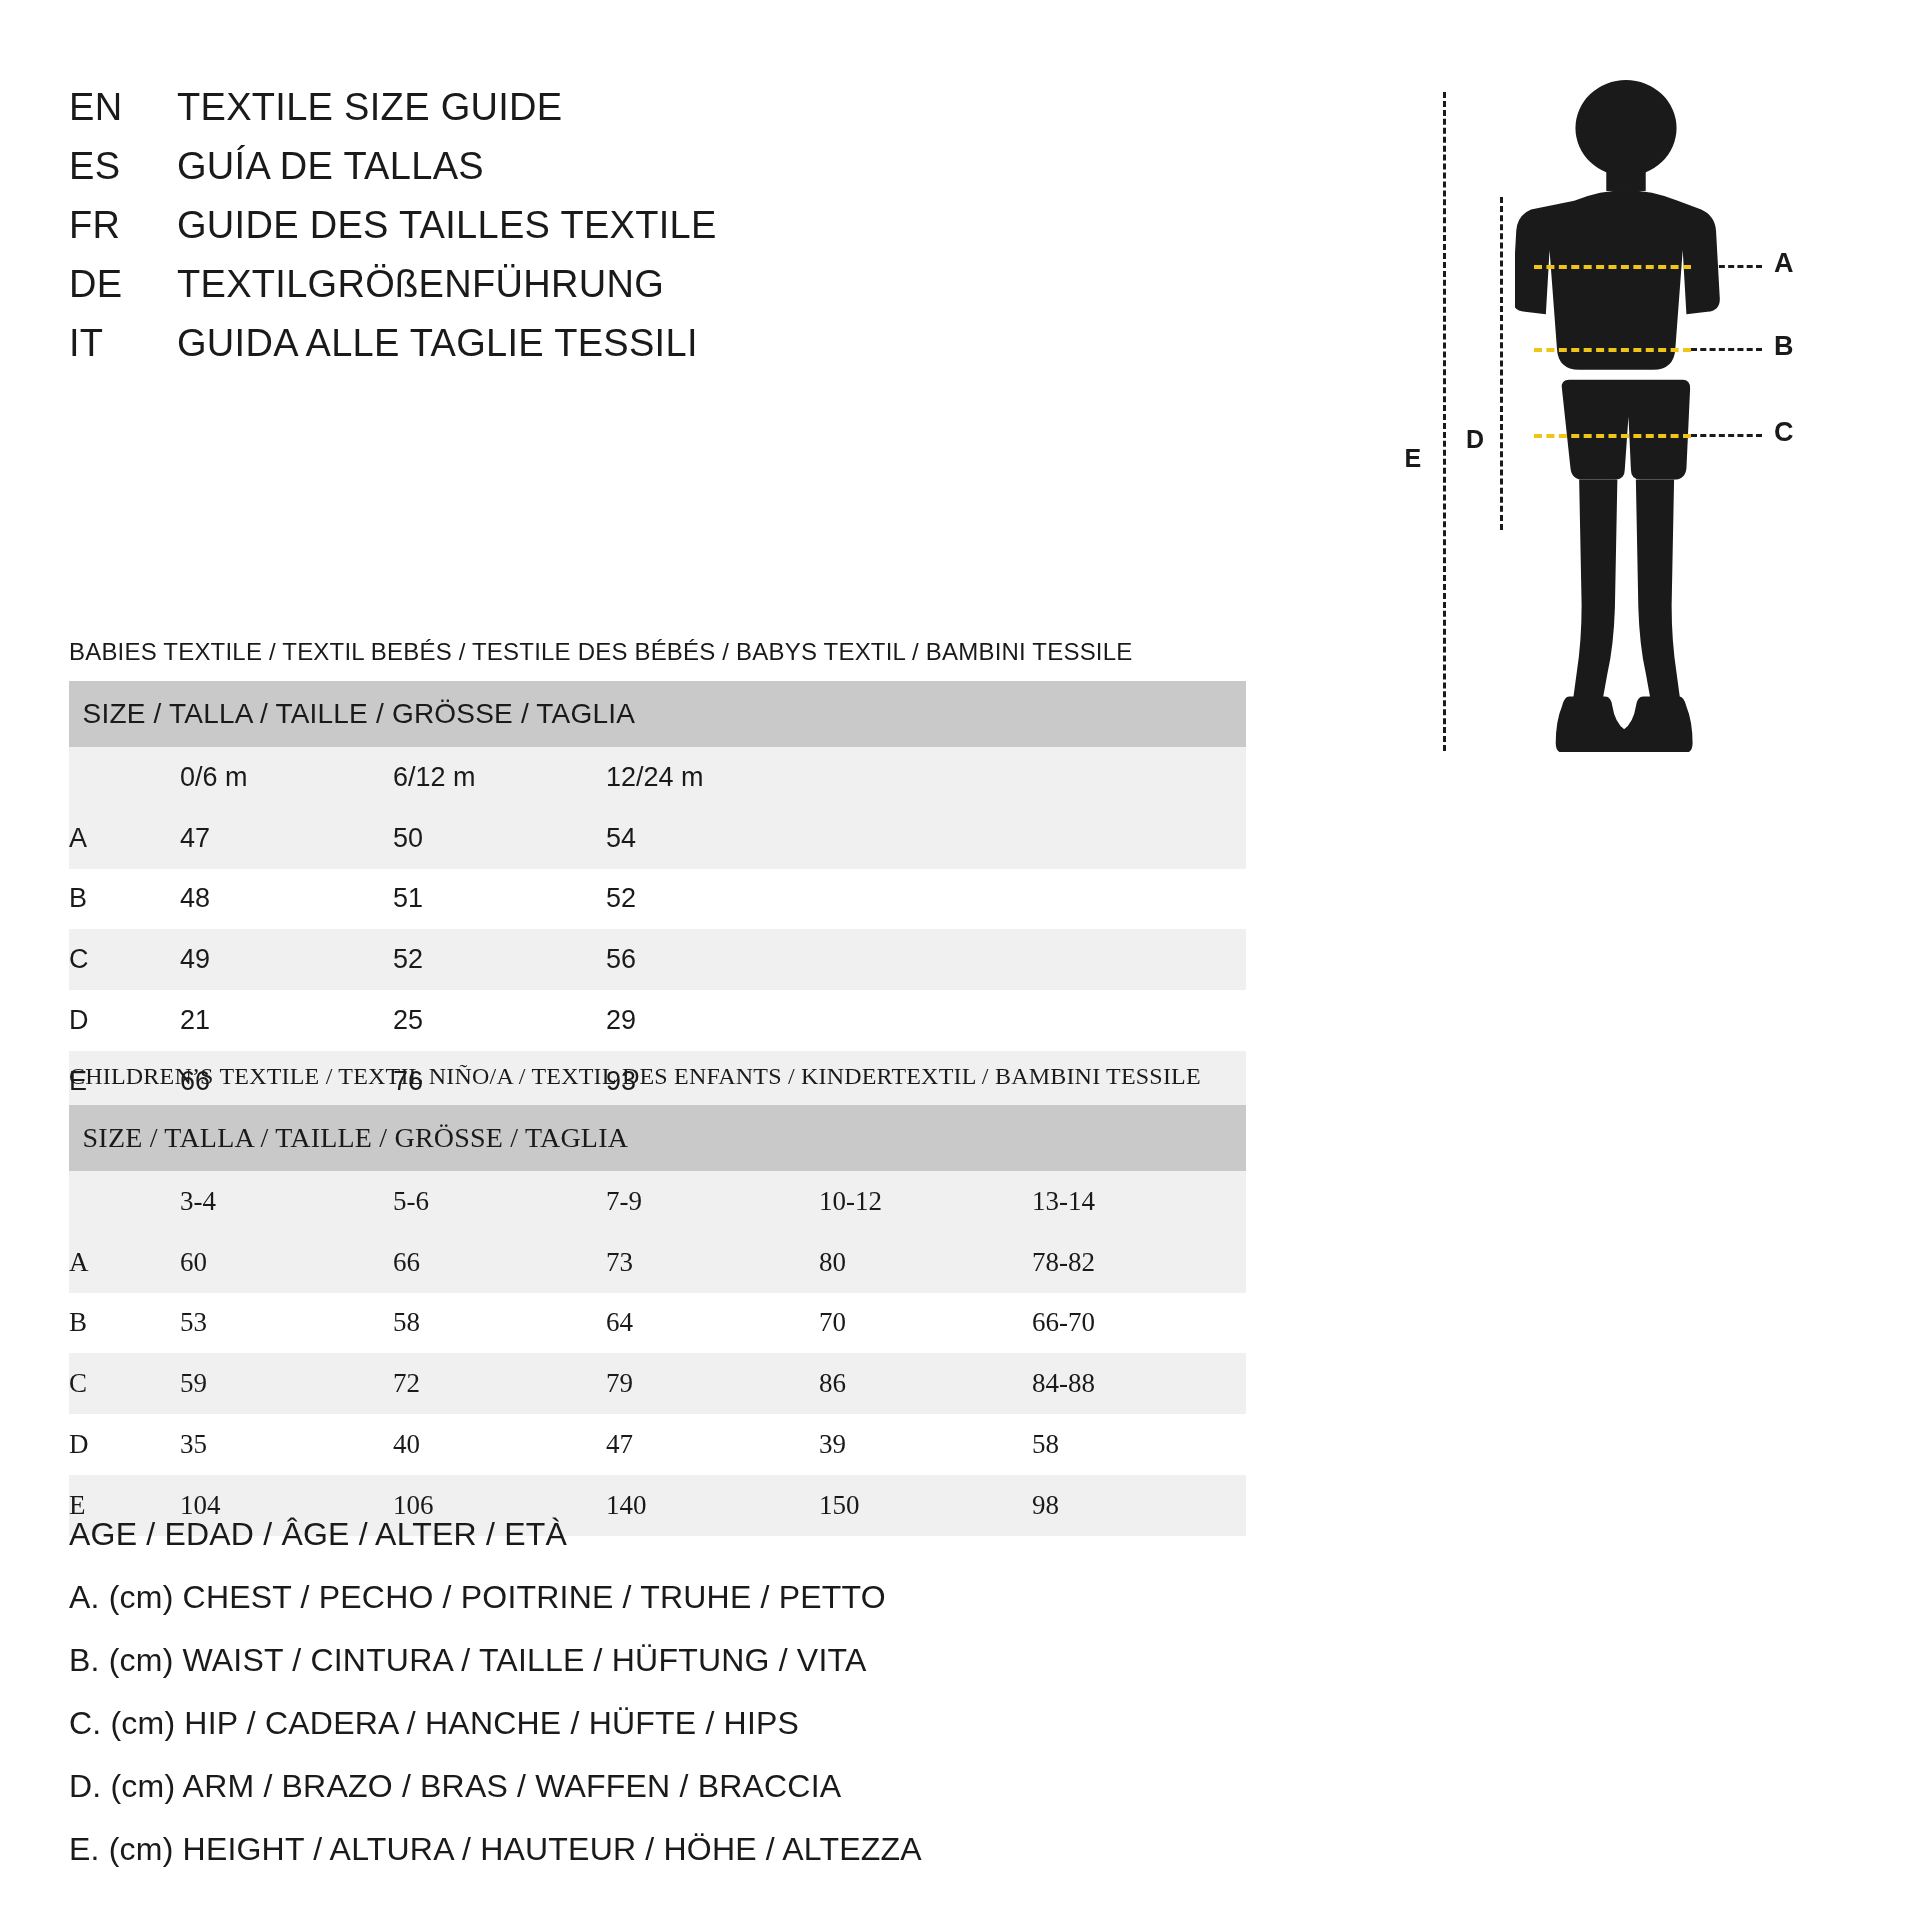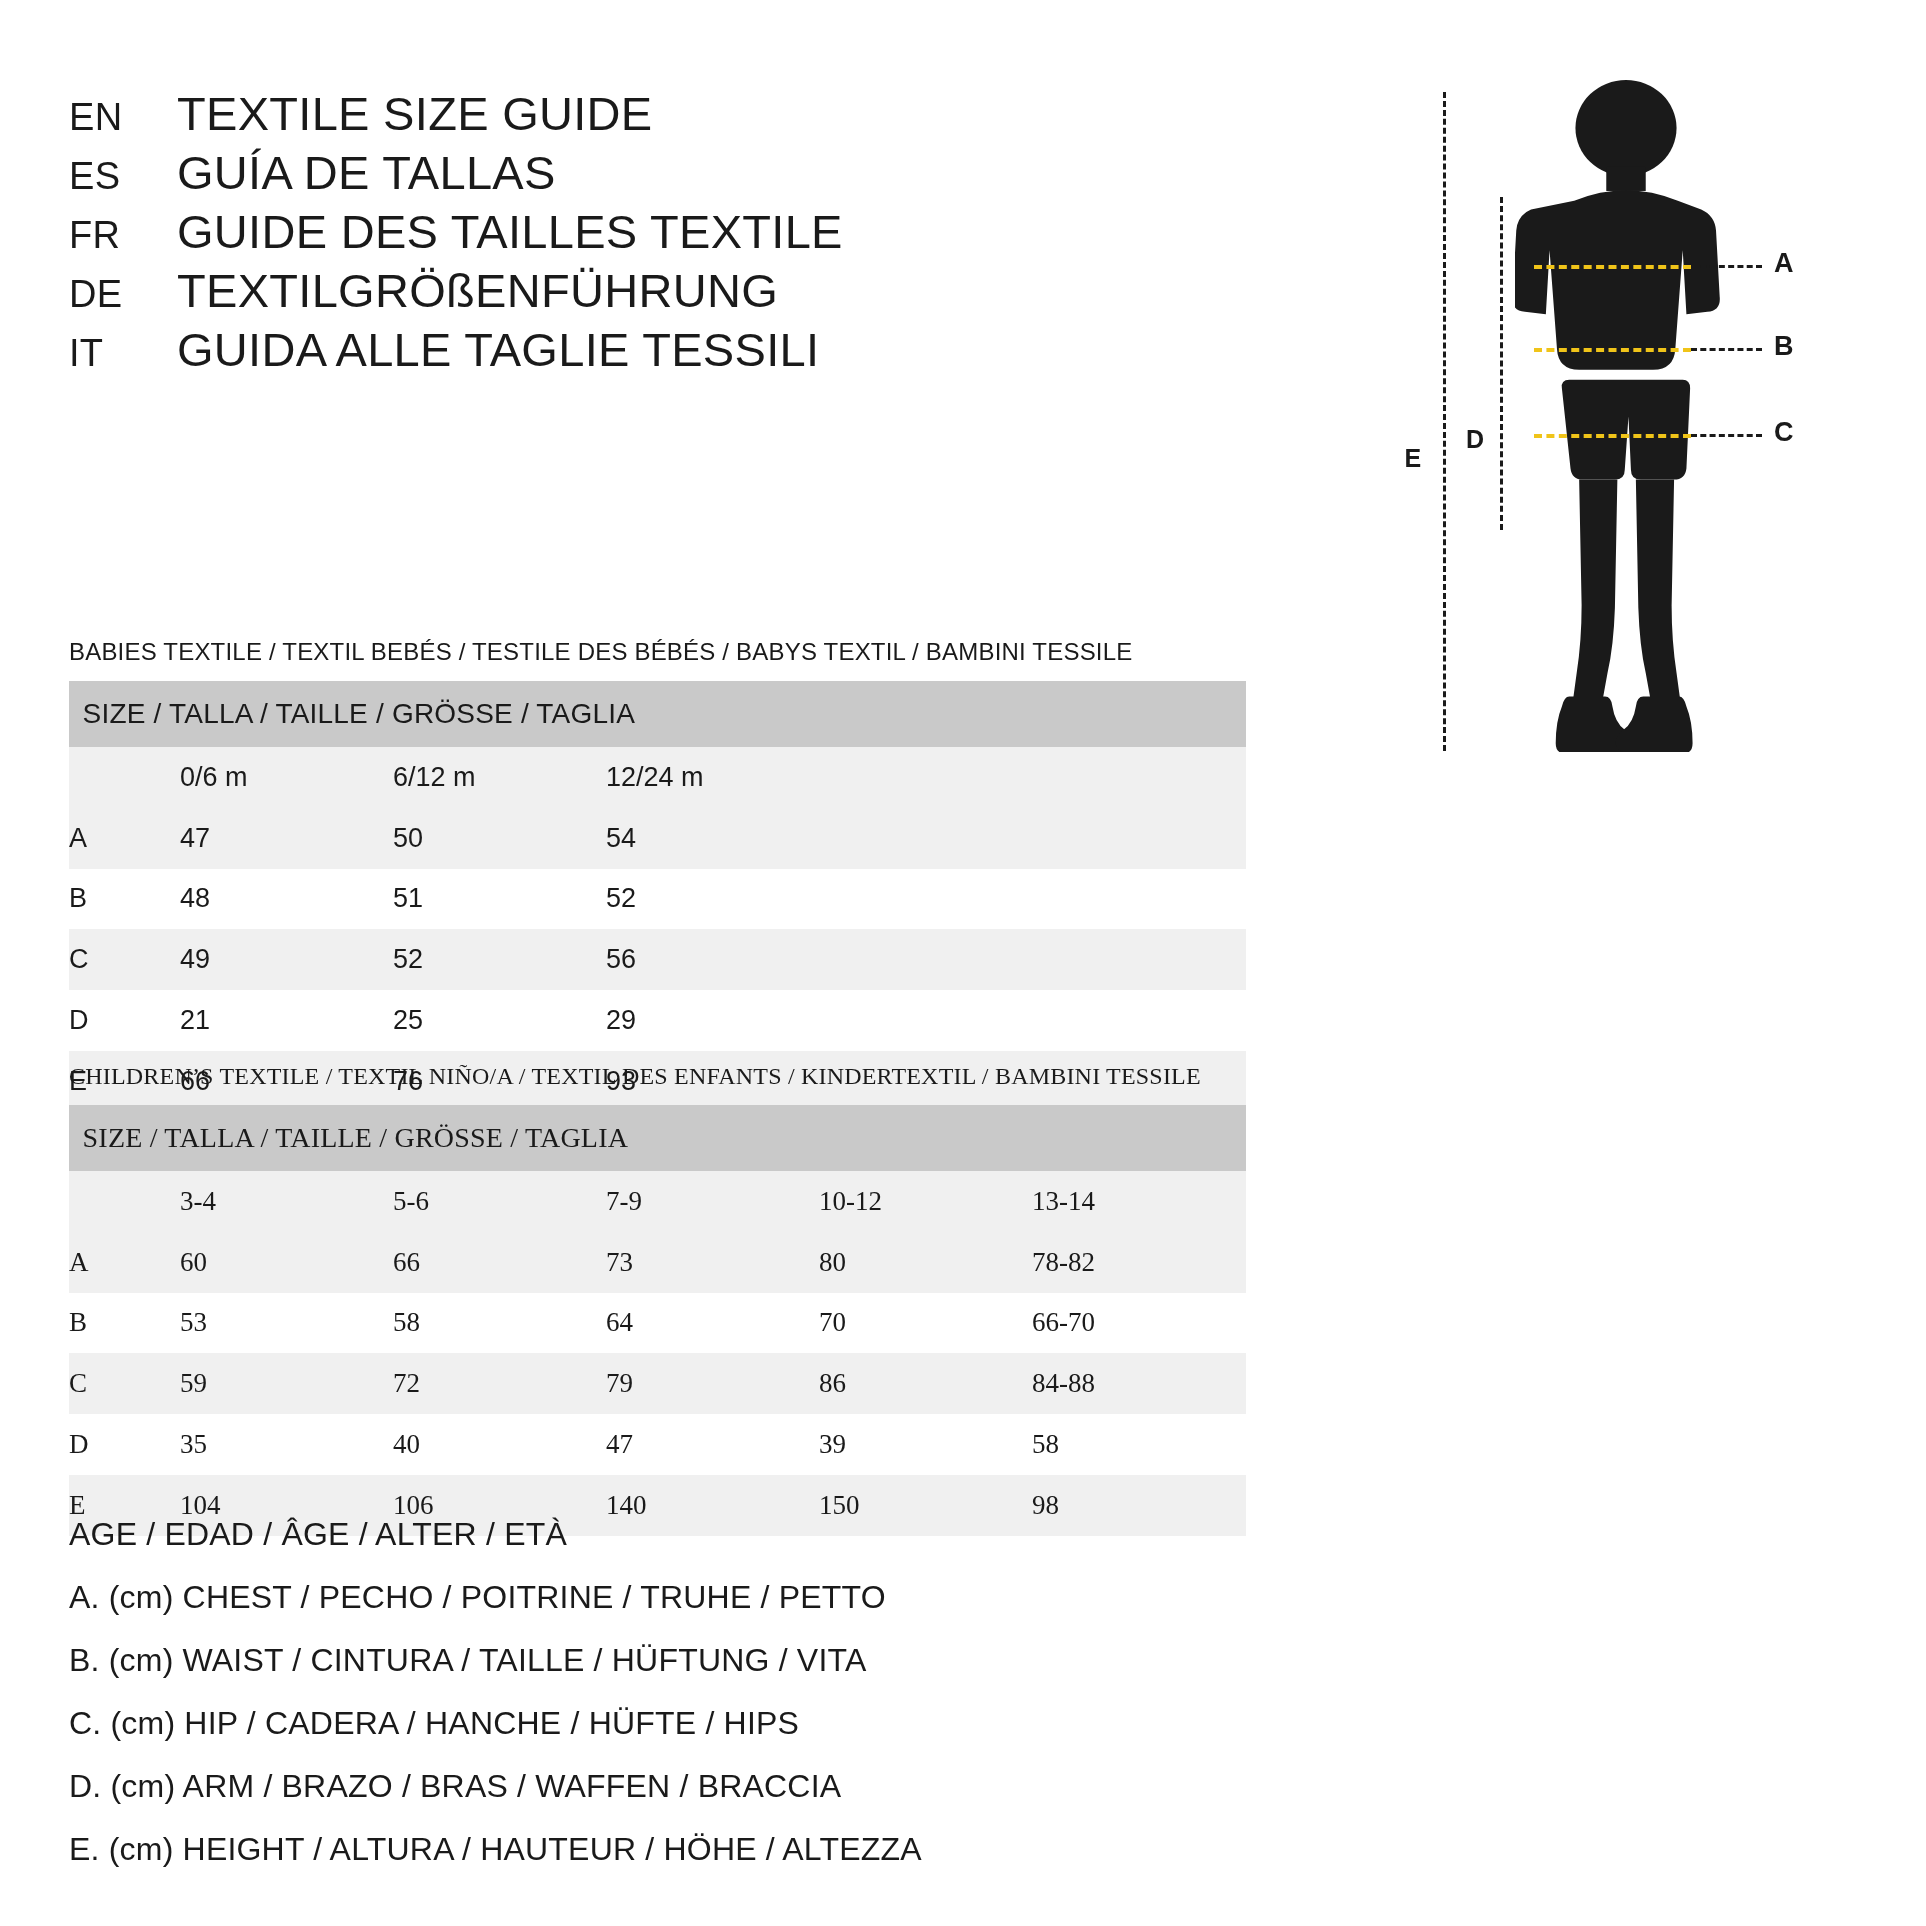--- a/index.html
+++ b/index.html
@@ -33,21 +33,21 @@
     display: flex;
     align-items: baseline;
     height: 59px;
   }
   .lang-code {
     width: 108px;
     font-size: 38px;
     letter-spacing: 0.3px;
   }
   .lang-text {
-    font-size: 47px;
+    font-size: 38px;
     letter-spacing: 0.3px;
     white-space: nowrap;
   }
 
   
   .figure {
     position: absolute;
     left: 1386px;
     top: 80px;
     width: 468px;

